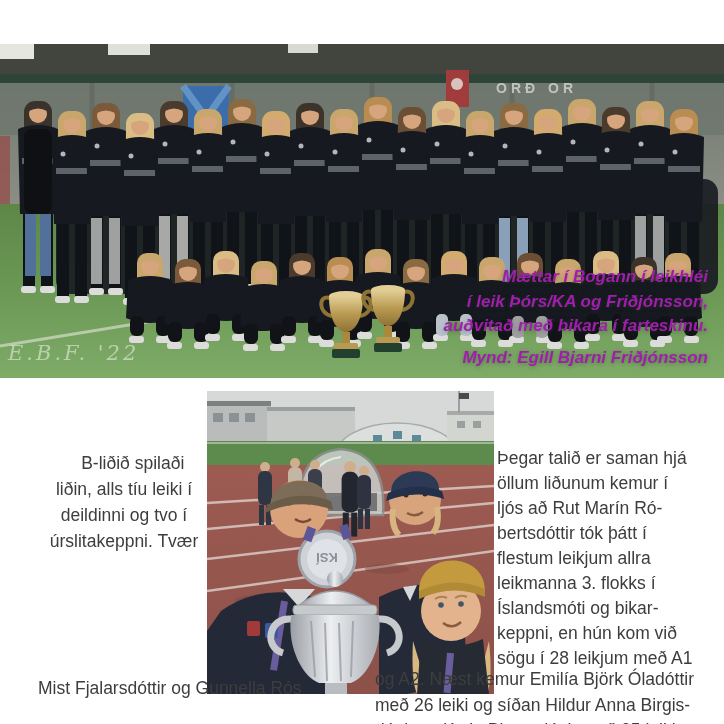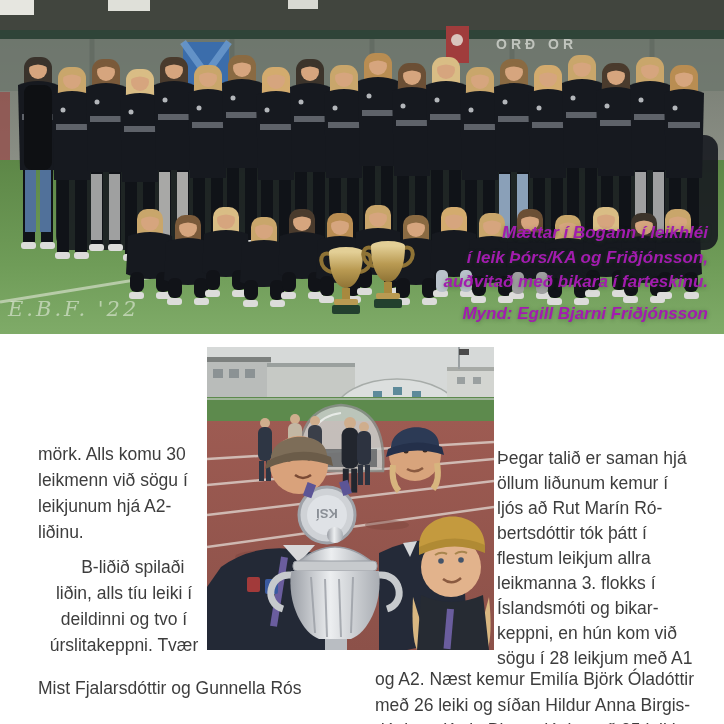--- a/index.html
+++ b/index.html
@@ -1,20 +1,20 @@
 <!DOCTYPE html>
 <html><head>
 <meta charset="utf-8">
 <style>
   html,body{margin:0;padding:0;background:#ffffff;}
   #page{position:relative;width:724px;height:724px;background:#ffffff;overflow:hidden;
         font-family:"Liberation Sans",sans-serif;}
 
   
-  .photo{position:absolute;overflow:hidden;}
+  .photo{position:absolute;overflow:hidden;margin-top:44px;}
   #top-photo{left:0;top:0;width:724px;height:334px;}
   #mid-photo{left:207px;top:347px;width:287px;height:303px;}
   .photo svg{display:block;}
 
   
   #caption{position:absolute;right:16px;top:221px;text-align:right;
            font-style:italic;font-weight:bold;font-size:17px;line-height:24.5px;
            color:#a21caf;text-shadow:0 1px 4px rgba(40,70,35,.45);}
   #caption .credit{margin-top:7px;}
 
@@ -332,26 +332,20 @@
         <path d="M248,207 Q254,203 260,206" stroke="#a8854e" stroke-width="2" fill="none"></path>
         <path d="M212,202 C210,160 278,158 278,200 Q246,186 212,202 Z" fill="#c49a3e"></path>
         <path d="M212,200 Q246,184 278,198 L278,206 Q246,192 212,208 Z" fill="#b08a34"></path>
         <path d="M214,248 Q244,262 276,248 L282,303 L210,303 Z" fill="#262b33"></path>
         <rect x="240" y="262" width="7" height="40" fill="#6a5d9e" transform="rotate(5 243 262)"></rect>
       </g>
     </svg>
   </div>
 
   <div id="left-narrow" class="col">
-    <div class="para1">
-        <div class="ln">mörk. Alls komu 30</div>
-        <div class="ln">leikmenn við sögu í</div>
-        <div class="ln">leikjunum hjá A2-</div>
-        <div class="ln">liðinu.</div>
-      </div>
     <div class="para2">
         <div class="ln">  B-liðið spilaði</div>
         <div class="ln">liðin, alls tíu leiki í</div>
         <div class="ln">deildinni og tvo í</div>
         <div class="ln">úrslitakeppni. Tvær</div>
       </div>
   </div>
   <div id="left-wide" class="col">
       <div class="ln">Mist Fjalarsdóttir og Gunnella Rós</div>
     </div>

